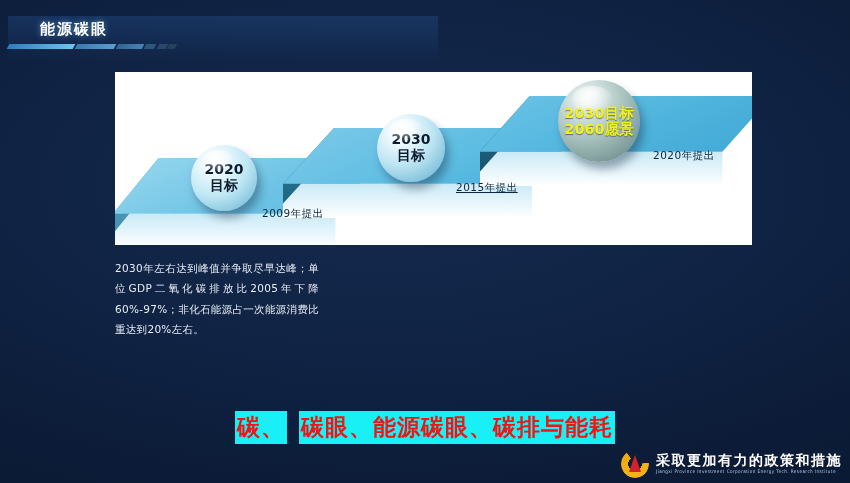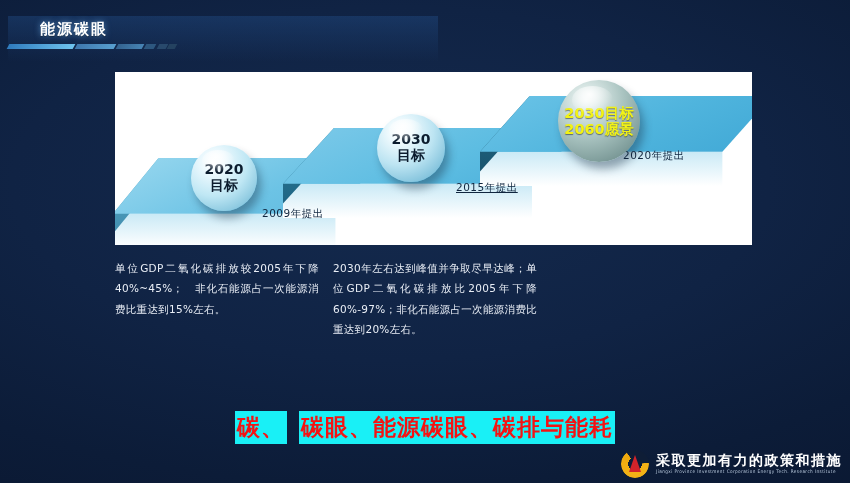--- a/index.html
+++ b/index.html
@@ -125,21 +125,21 @@
   .step-label {
     position: absolute;
     font-size: 10.5px;
     color: #10263f;
     font-family: "DejaVu Sans", "Liberation Sans", sans-serif;
     white-space: nowrap;
     letter-spacing: .5px;
   }
   .lbl1 { left: 147px; top: 135px; }
   .lbl2 { left: 341px; top: 109px; text-decoration: underline; }
-  .lbl3 { left: 508px; top: 77px; }
+  .lbl3 { left: 538px; top: 77px; }
 
   
   .sphere {
     position: absolute;
     border-radius: 50%;
     display: flex;
     flex-direction: column;
     align-items: center;
     justify-content: center;
     text-align: center;
@@ -326,21 +326,20 @@
 
       <div class="sphere sphere-c">
         <span>2030目标</span>
         <span>2060愿景</span>
       </div>
 
     </div>
   </div>
 
   <div class="cols">
-    <div class="col">单位GDP二氧化碳排放较2005年下降40%~45%；　非化石能源占一次能源消费比重达到15%左右。</div>
     <div class="col">2030年左右达到峰值并争取尽早达峰；单位GDP二氧化碳排放比2005年下降60%-97%；非化石能源占一次能源消费比重达到20%左右。</div>
   </div>
 
   <div class="headline">
     <span class="hl-chunk">碳、</span><span class="hl-gap"></span><span class="hl-chunk">碳眼、能源碳眼、碳排与能耗</span>
   </div>
 
   <div class="logo">
     <div class="logo-mark">
       <div class="arc"></div>

